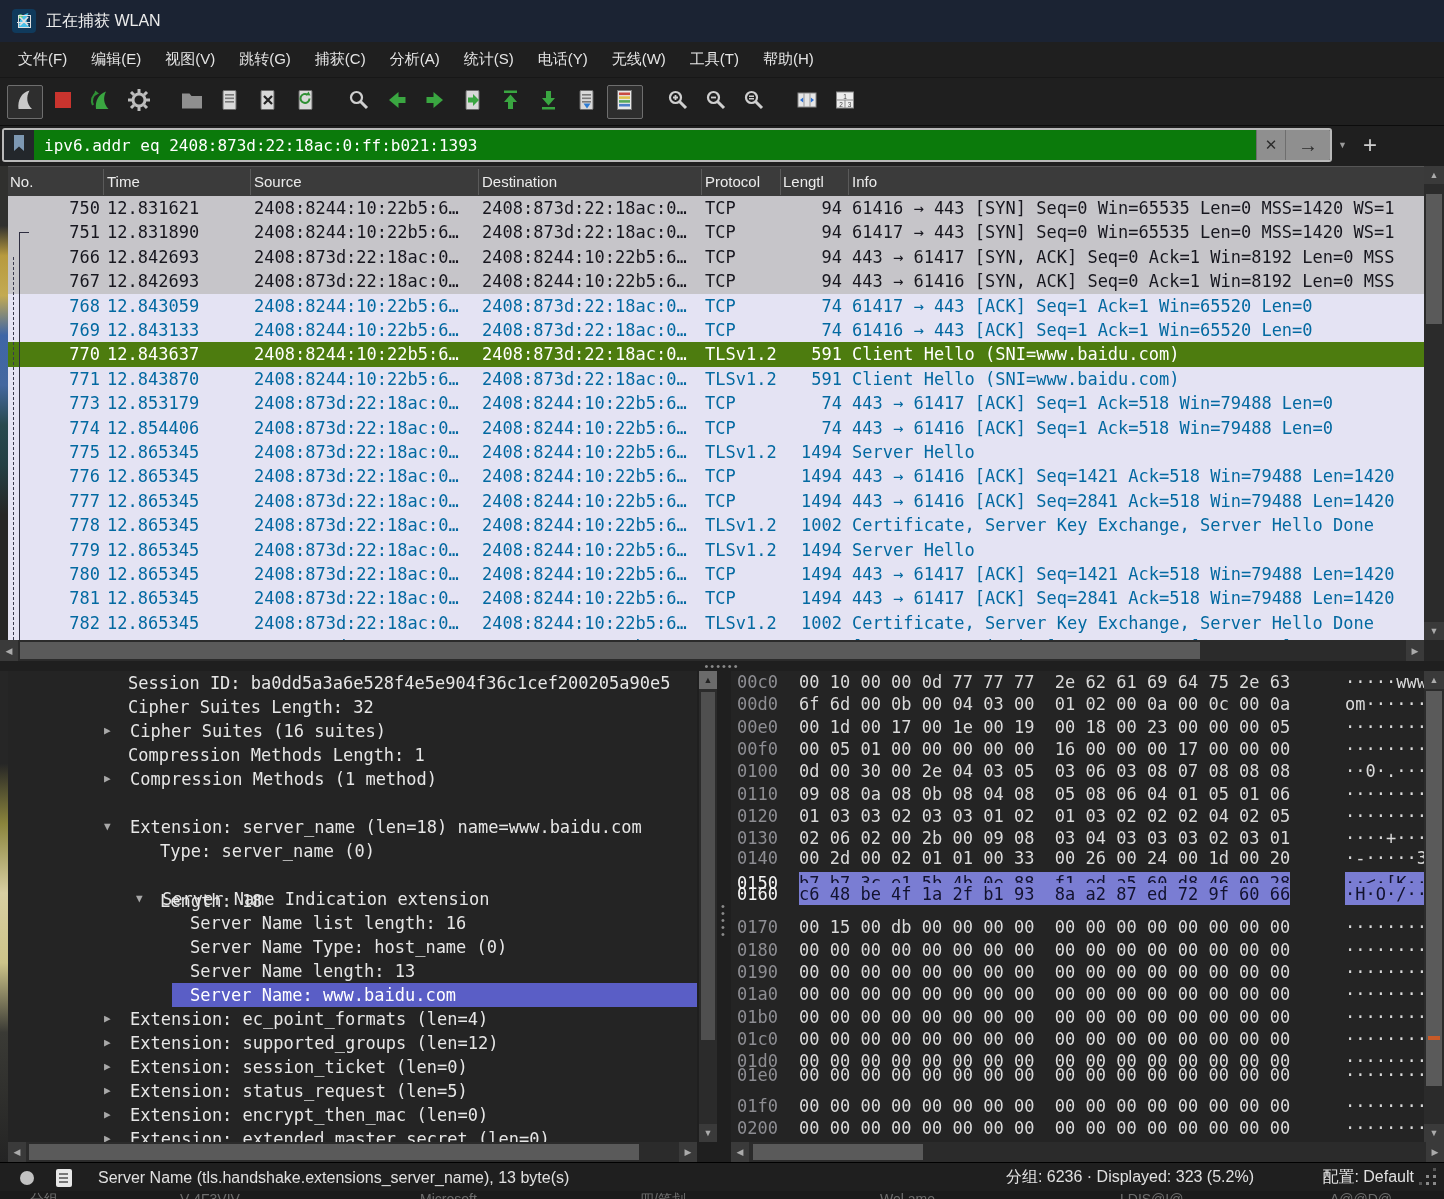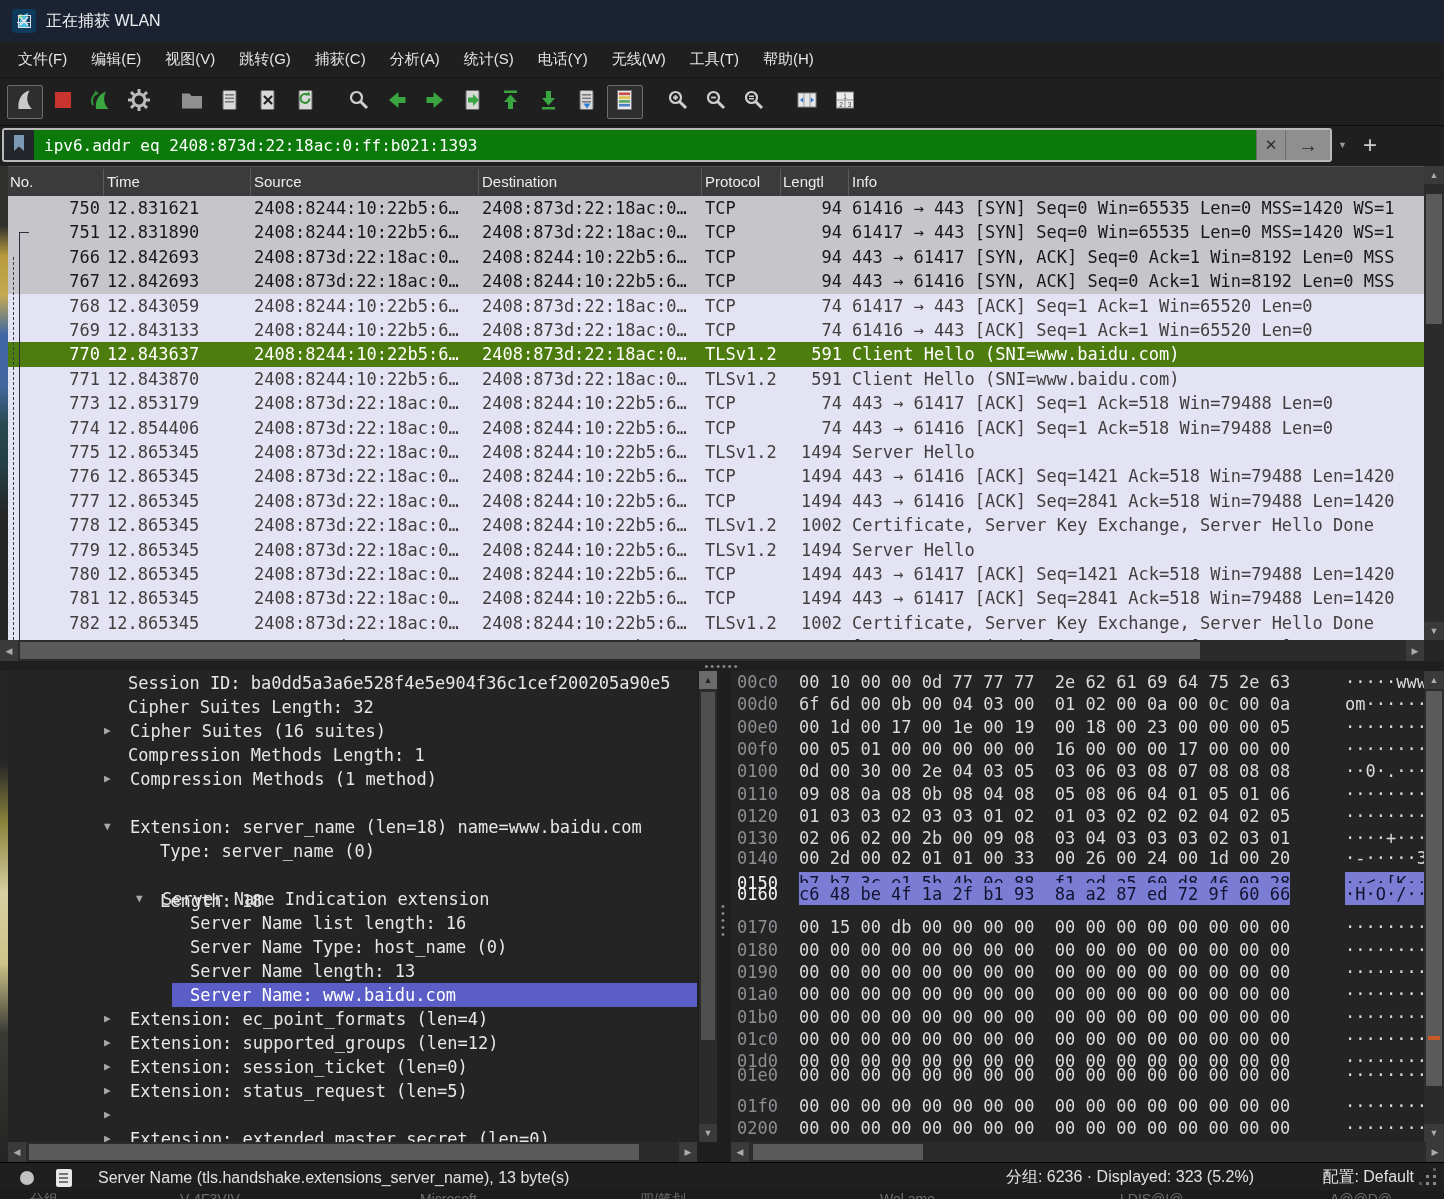--- a/index.html
+++ b/index.html
@@ -30,21 +30,21 @@
   #filter-apply{width:44px;background:#8f8f8f;color:#2b2b2b;display:flex;align-items:center;justify-content:center;font-size:20px;font-weight:bold;border-left:1px solid #6e6e6e}
   #filter-caret{color:#9a9a9a;font-size:9px;margin-left:6px}
   #filter-add{color:#cfcfcf;font-size:24px;margin-left:16px;line-height:24px}
   
   #pl-header{position:absolute;left:8px;top:166px;width:1416px;height:30px;background:#3b3b3b;color:#ececec;font-size:15px;border-top:1px solid #555}
   #pl-header .hcell{position:absolute;top:0;height:30px;line-height:30px;white-space:nowrap;overflow:hidden}
   .hsep{position:absolute;top:2px;height:26px;width:1px;background:#5a5a5a}
   #packet-rows{position:absolute;left:8px;top:196px;width:1416px;height:444px;overflow:hidden;font-family:"DejaVu Sans Mono",monospace;font-size:17px}
   .prow{position:absolute;left:0;width:100%;height:24.4px;line-height:24.6px;white-space:nowrap}
   .prow.gray{background:#c6c5c9;color:#17171f}
-  .prow.lav{background:#e4e3f3;color:#404040}
+  .prow.lav{background:#e4e3f3;color:#0369a1}
   .prow.sel{background:#4d7c0f;color:#ffffff}
   .prow span{position:absolute;top:0}
   .c-no{left:2px;width:90px;text-align:right}
   .c-t{left:99px}.c-s{left:246px}.c-d{left:474px}.c-p{left:697px}
   .c-l{left:770px;width:64px;text-align:right}
   .c-i{left:844px;right:0;overflow:hidden}
   .convline-solid{position:absolute;left:11px;width:9px;border-left:1px solid #2e2e40;border-top:1px solid #2e2e40}
   .convline-dash{position:absolute;left:5px;width:1px;border-left:1px dashed #3a3a4e}
   
   .sb{position:absolute;background:#2b2b2b}
@@ -509,21 +509,21 @@
     <div class="drow" style="top: 192px; margin-top: 26px;"><span class="txt" style="left: 152px;">Length: 18</span></div>
     <div class="drow" style="top: 216px;"><span class="darr" style="left: 128px;">▼</span><span class="txt" style="left: 154px;">Server Name Indication extension</span></div>
     <div class="drow" style="top: 240px;"><span class="txt" style="left: 182px;">Server Name list length: 16</span></div>
     <div class="drow" style="top: 264px;"><span class="txt" style="left: 182px;">Server Name Type: host_name (0)</span></div>
     <div class="drow" style="top: 288px;"><span class="txt" style="left: 182px;">Server Name length: 13</span></div>
     <div class="drow dsel" style="top: 312px;"><span class="txt" style="left: 182px;">Server Name: www.baidu.com</span></div>
     <div class="drow" style="top: 336px;"><span class="darr" style="left: 96px;">▶</span><span class="txt" style="left: 122px;">Extension: ec_point_formats (len=4)</span></div>
     <div class="drow" style="top: 360px;"><span class="darr" style="left: 96px;">▶</span><span class="txt" style="left: 122px;">Extension: supported_groups (len=12)</span></div>
     <div class="drow" style="top: 384px;"><span class="darr" style="left: 96px;">▶</span><span class="txt" style="left: 122px;">Extension: session_ticket (len=0)</span></div>
     <div class="drow" style="top: 408px;"><span class="darr" style="left: 96px;">▶</span><span class="txt" style="left: 122px;">Extension: status_request (len=5)</span></div>
-    <div class="drow" style="top: 432px;"><span class="darr" style="left: 96px;">▶</span></div>
+    <div class="drow" style="top: 432px;"><span class="darr" style="left: 96px;">▶</span><span class="txt" style="left: 122px;">Extension: encrypt_then_mac (len=0)</span></div>
     <div class="drow" style="top: 456px;"><span class="darr" style="left: 96px;">▶</span><span class="txt" style="left: 122px;">Extension: extended_master_secret (len=0)</span></div>
   </div>
 
 <div class="sb" style="left:699px;top:671px;width:18px;height:471px">
   <div class="sb-btn" style="left:0;top:0;width:18px;height:18px;background:#6b6b6b;color:#222">▲</div>
   <div class="sb-thumb" style="left:2px;top:21px;width:14px;height:348px;background:#4f4f4f"></div>
   <div class="sb-btn" style="left:0;bottom:0;width:18px;height:18px">▼</div>
 </div>
 
 <div id="hex-pane">

